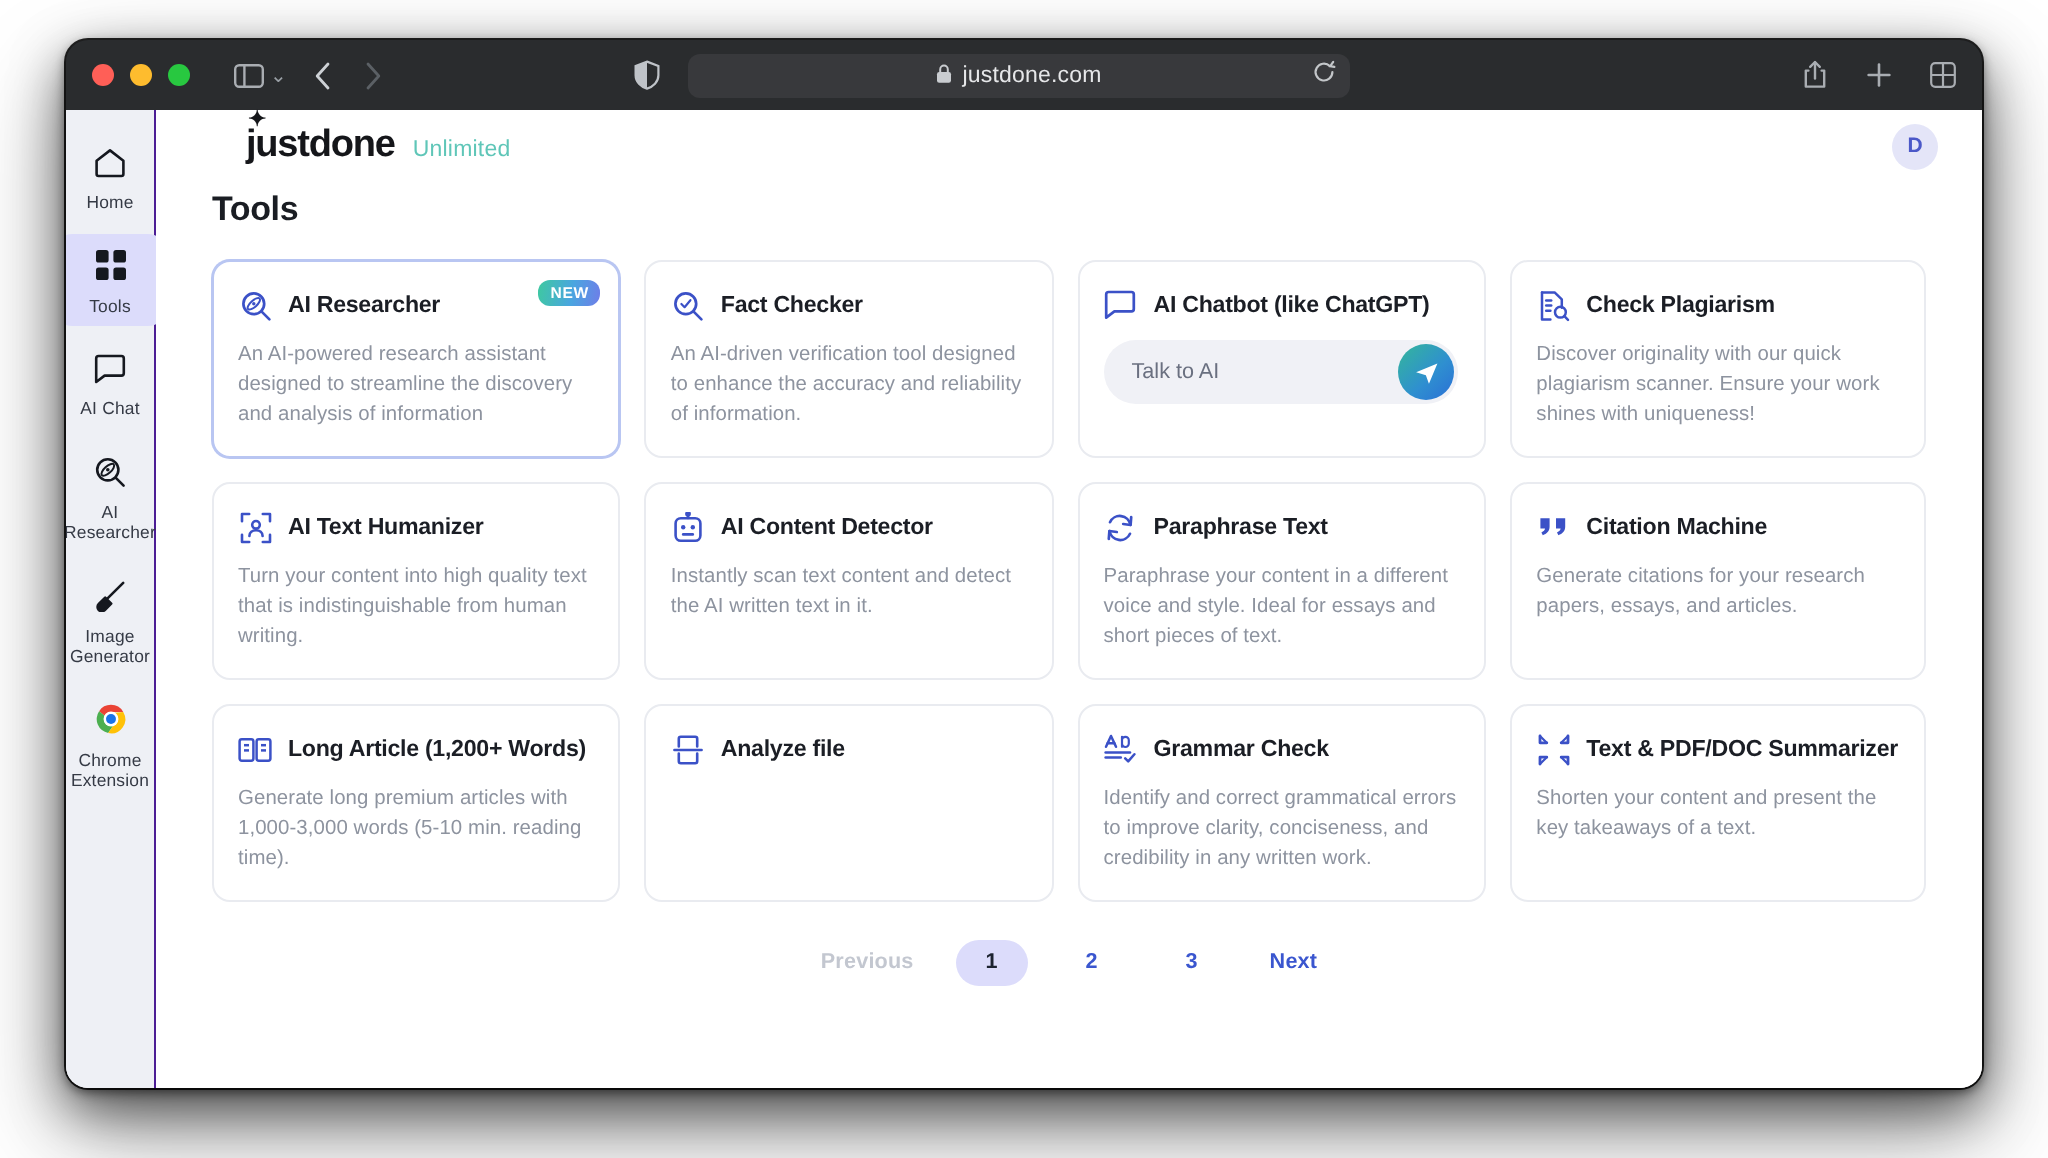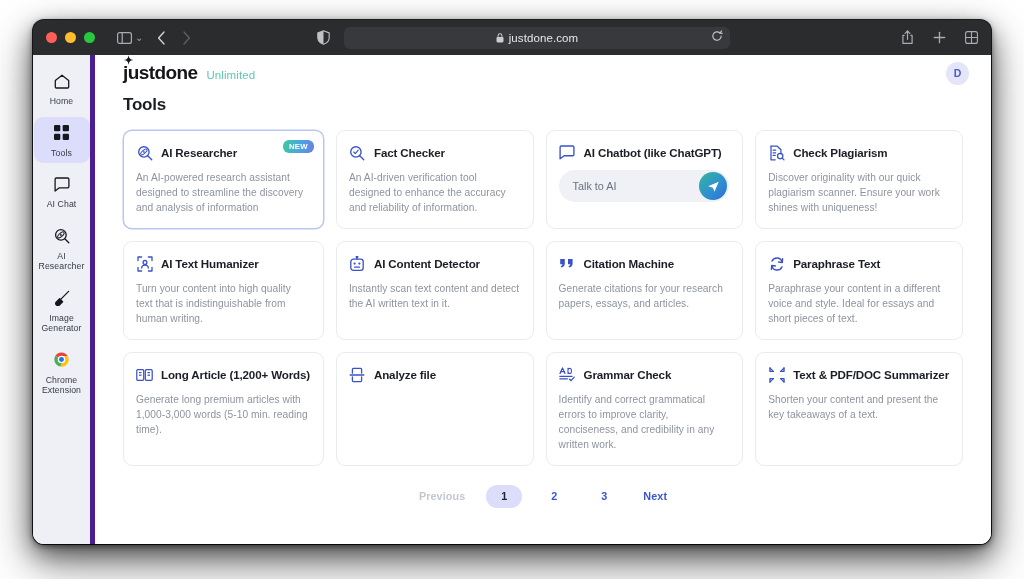--- a/index.html
+++ b/index.html
@@ -48,21 +48,21 @@
   #sidebar-toggle { margin-left: 22px; }
   #chevron-down-btn { margin-left: 3px; font-size: 10px; color:#9aa0a6; }
   #nav-back { margin-left: 14px; }
   #nav-forward { margin-left: 16px; color:#5b6065; }
 
   #shield-btn { position: absolute; left: 284px; }
 
   #address-bar {
     position: absolute;
     left: 311px;
-    width: 386px;
+    width: 331px;
     height: 22px;
     background: #38393c;
     border-radius: 6px;
     display: flex;
     align-items: center;
     justify-content: center;
     gap: 5px;
   }
   #address-bar .url-text {
     color: #e6e7e9;
@@ -86,23 +86,23 @@
   
   #viewport {
     position: relative;
     height: 489px;
     background: #ffffff;
     display: flex;
   }
 
   
   #app-sidebar {
-    width: 62px;
+    width: 45px;
     background: #eef0f5;
-    border-right: 5px solid #4c1d95;
+    border-right: 1px solid #4c1d95;
     padding-top: 10px;
     display: flex;
     flex-direction: column;
     align-items: center;
     flex: none;
   }
   .nav-item {
     width: 56px;
     padding: 5px 2px 5px;
     margin-bottom: 5px;
@@ -556,43 +556,43 @@
               </svg>
             </span>
             <span class="tool-title">AI Content Detector</span>
           </div>
           <div class="tool-desc">Instantly scan text content and detect the AI written text in it.</div>
         </div>
 
         <div class="tool-card">
           <div class="tool-head">
             <span class="tool-icon">
-              <svg width="16" height="14" viewBox="0 0 16 14" fill="#3b51c7">
-                <path d="M1.2 2.1h4.6v4.3c0 2.1-1.4 3.6-3.4 4.2l-0.7-1.4c1.1-.4 1.7-1 1.8-1.9H1.2z"></path>
-                <path d="M9 2.1h4.6v4.3c0 2.1-1.4 3.6-3.4 4.2l-0.7-1.4c1.1-.4 1.7-1 1.8-1.9H9z"></path>
-              </svg>
-            </span>
-            <span class="tool-title">Citation Machine</span>
-          </div>
-          <div class="tool-desc">Generate citations for your research papers, essays, and articles.</div>
-        </div>
-
-        <div class="tool-card">
-          <div class="tool-head">
-            <span class="tool-icon">
               <svg width="16" height="16" viewBox="0 0 16 16" fill="none" stroke="#3b51c7" stroke-width="1.35" stroke-linecap="round" stroke-linejoin="round">
                 <path d="M13.2 6.4A5.4 5.4 0 003 5.1"></path>
                   <polyline points="13.6,2.6 13.3,6.5 9.6,6"></polyline>
                 <path d="M2.8 9.6a5.4 5.4 0 0010.2 1.3"></path>
                   <polyline points="2.4,13.4 2.7,9.5 6.4,10"></polyline>
               </svg>
             </span>
             <span class="tool-title">Paraphrase Text</span>
           </div>
           <div class="tool-desc">Paraphrase your content in a different voice and style. Ideal for essays and short pieces of text.</div>
+        </div>
+
+        <div class="tool-card">
+          <div class="tool-head">
+            <span class="tool-icon">
+              <svg width="16" height="14" viewBox="0 0 16 14" fill="#3b51c7">
+                <path d="M1.2 2.1h4.6v4.3c0 2.1-1.4 3.6-3.4 4.2l-0.7-1.4c1.1-.4 1.7-1 1.8-1.9H1.2z"></path>
+                <path d="M9 2.1h4.6v4.3c0 2.1-1.4 3.6-3.4 4.2l-0.7-1.4c1.1-.4 1.7-1 1.8-1.9H9z"></path>
+              </svg>
+            </span>
+            <span class="tool-title">Citation Machine</span>
+          </div>
+          <div class="tool-desc">Generate citations for your research papers, essays, and articles.</div>
         </div>
 
         <div class="tool-card">
           <div class="tool-head">
             <span class="tool-icon">
               <svg width="17" height="14" viewBox="0 0 17 14" fill="none" stroke="#3b51c7" stroke-width="1.25" stroke-linejoin="round">
                 <rect x="0.8" y="1.6" width="6.9" height="10.8" rx="1.1"></rect>
                 <rect x="9.3" y="1.6" width="6.9" height="10.8" rx="1.1"></rect>
                 <line x1="3" y1="4.6" x2="5.5" y2="4.6"></line>
                   <line x1="3" y1="7.2" x2="5.5" y2="7.2"></line>

